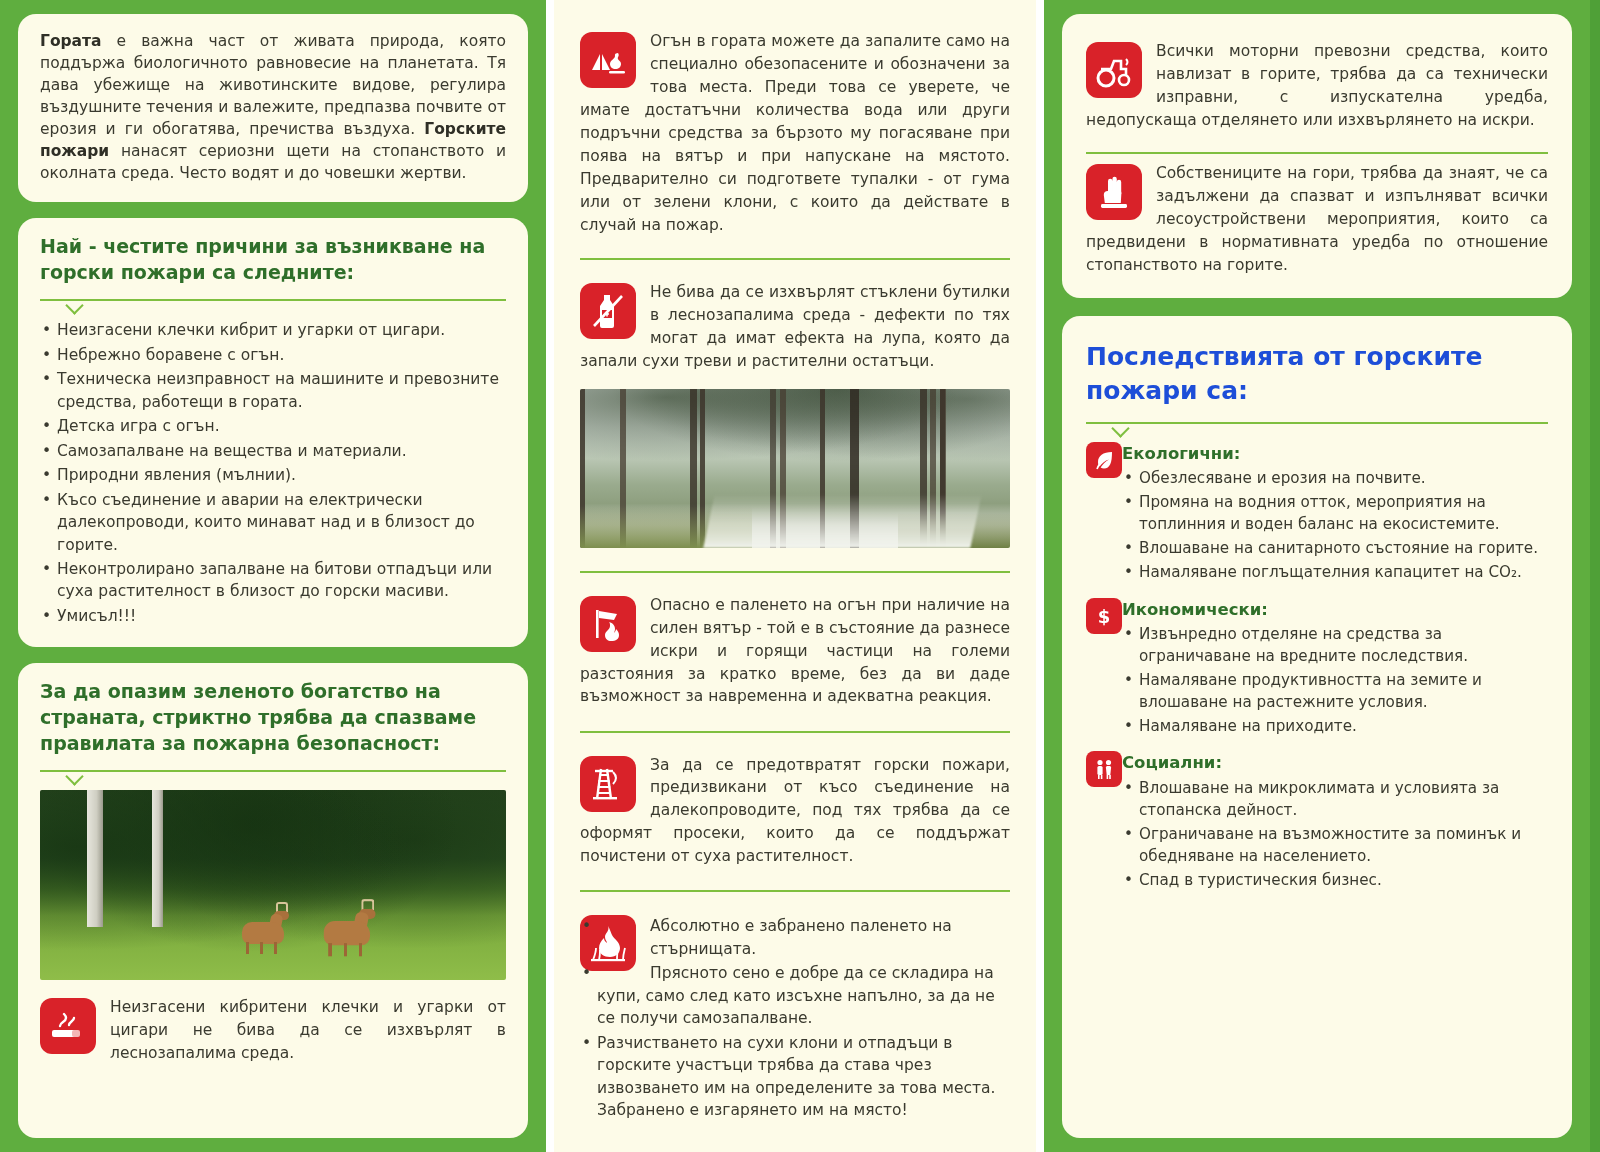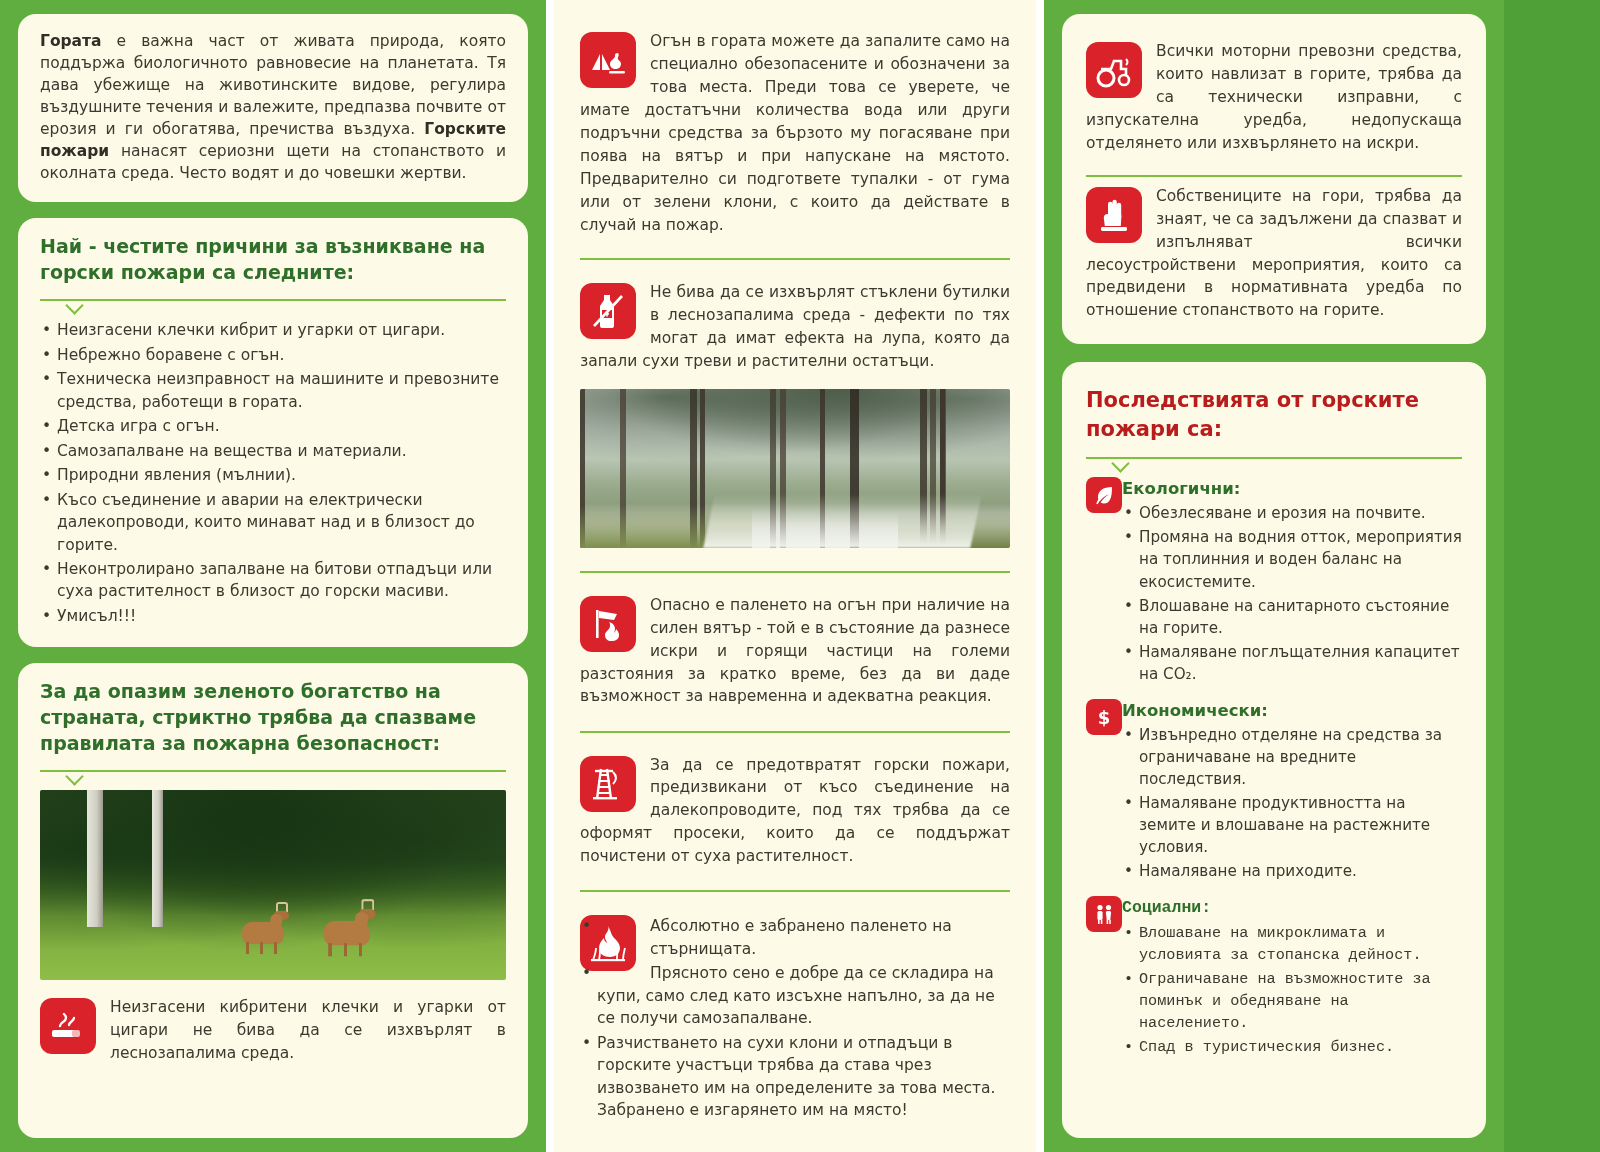--- a/index.html
+++ b/index.html
@@ -18,21 +18,21 @@
     gap: 0;
   }
   
   .col {
     position: relative;
     height: 1152px;
   }
   .col-1 { width: 546px; background: #5fae3f; }
   .sep { width: 8px; background: #ffffff; height: 1152px; }
   .col-2 { width: 482px; background: #5fae3f; }
-  .col-3 { width: 460px; background: #5fae3f; }
+  .col-3 { width: 546px; background: #5fae3f; }
 
   .inner {
     position: absolute;
     top: 0; bottom: 0; left: 0; right: 0;
     padding: 14px 18px;
     display: flex;
     flex-direction: column;
     gap: 16px;
   }
   
@@ -63,23 +63,23 @@
 
   b, .bold { font-weight: bold; color: #2f2f26; }
 
   .heading {
     color: #2f6f2a;
     font-weight: bold;
     font-size: 19px;
     line-height: 1.35;
   }
   .heading-2 {
-    color: #b91c1c;
+    color: #1d4ed8;
     font-weight: bold;
-    font-size: 21px;
+    font-size: 25px;
     line-height: 1.35;
   }
 
   
   .divider {
     position: relative;
     height: 16px;
     margin: 10px 0 8px 0;
   }
   .divider::before {
@@ -507,21 +507,21 @@
               <div class="cons-title">Икономически:</div>
               <ul class="bullets">
                 <li>Извънредно отделяне на средства за ограничаване на вредните последствия.</li>
                 <li>Намаляване продуктивността на земите и влошаване на растежните условия.</li>
                 <li>Намаляване на приходите.</li>
               </ul>
             </div>
           </div>
         </div>
 
-        <div class="cons-group" style="margin-top:12px;font-family:Liberation Mono, monospace;">
+        <div class="cons-group" style="margin-top:12px;">
           <div class="cons-head">
             <span class="badge badge-sm">
               <svg width="26" height="26" viewBox="0 0 26 26">
                 <circle cx="9" cy="6.5" r="2.6" fill="#fff"></circle>
                 <rect x="6.4" y="10" width="5.2" height="9" rx="1.6" fill="#fff"></rect>
                 <rect x="7" y="19" width="1.6" height="4" fill="#fff"></rect>
                 <rect x="9.8" y="19" width="1.6" height="4" fill="#fff"></rect>
                 <circle cx="17.5" cy="6.5" r="2.6" fill="#fff"></circle>
                 <path d="M14.9 11.6c0-1 .8-1.6 1.6-1.6h2c.8 0 1.6.6 1.6 1.6l-.8 7.4h-3.6z" fill="#fff"></path>
                 <rect x="15.6" y="19" width="1.6" height="4" fill="#fff"></rect>

